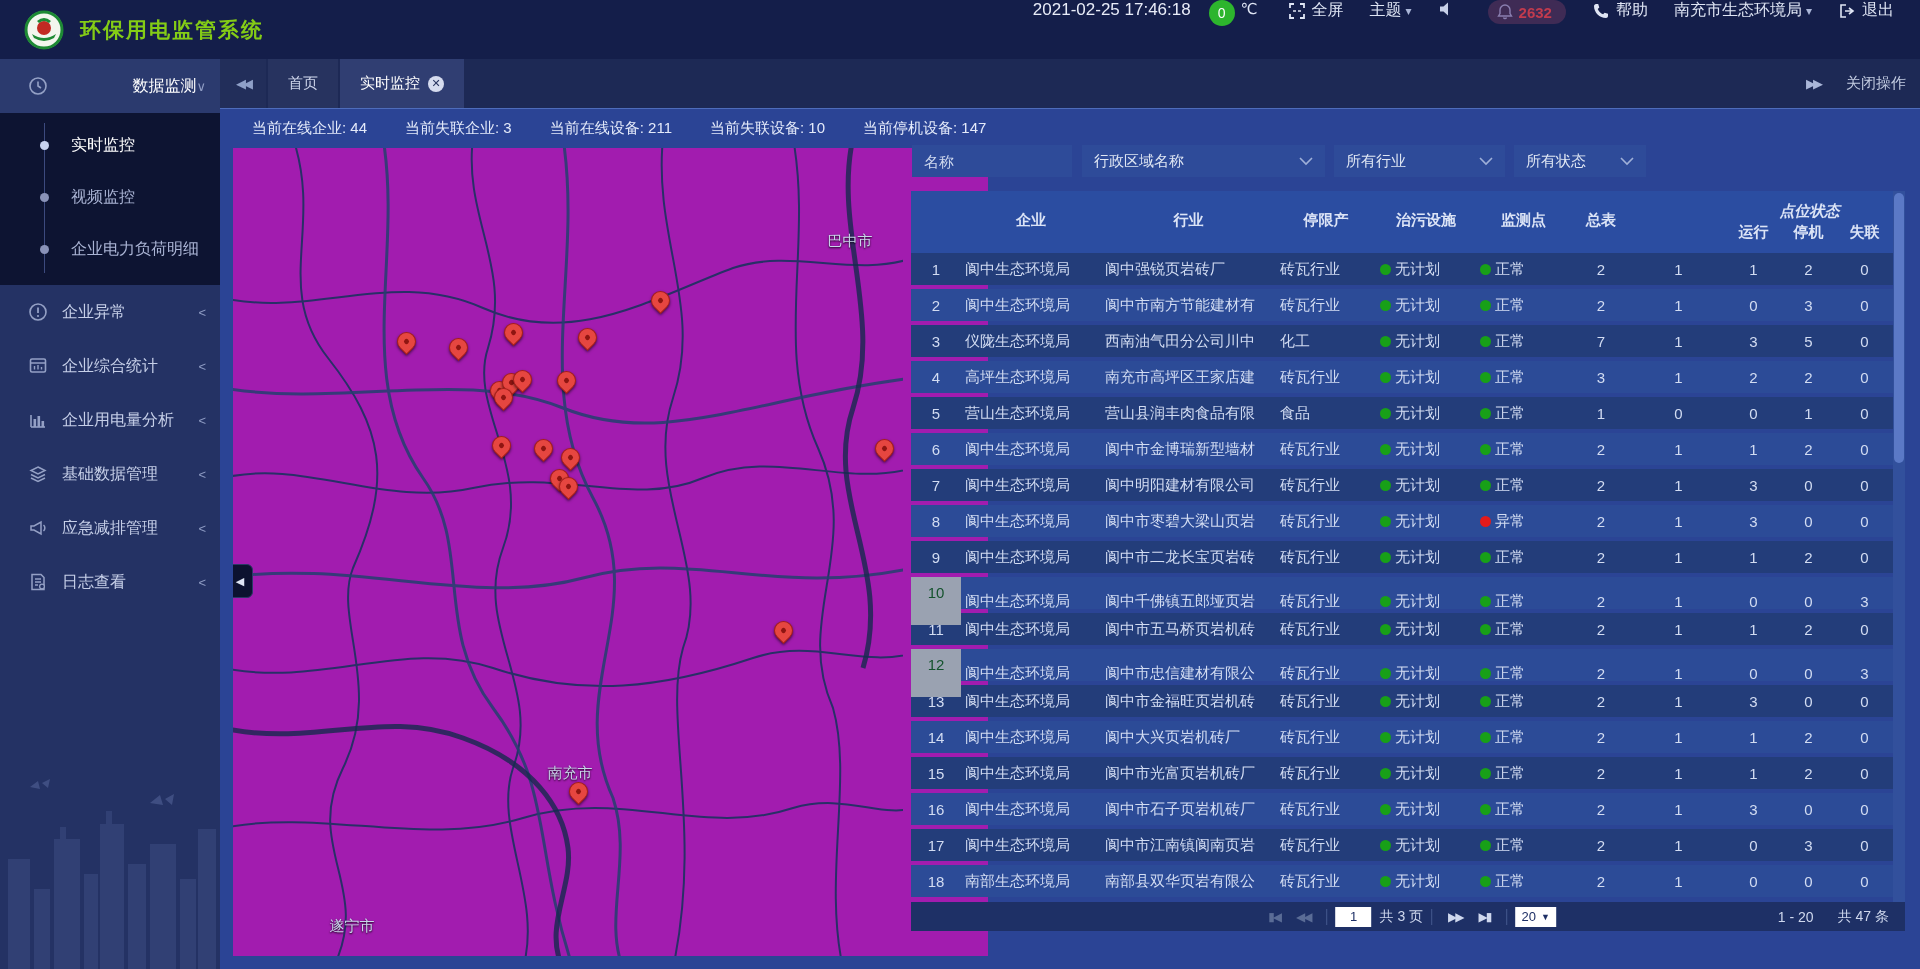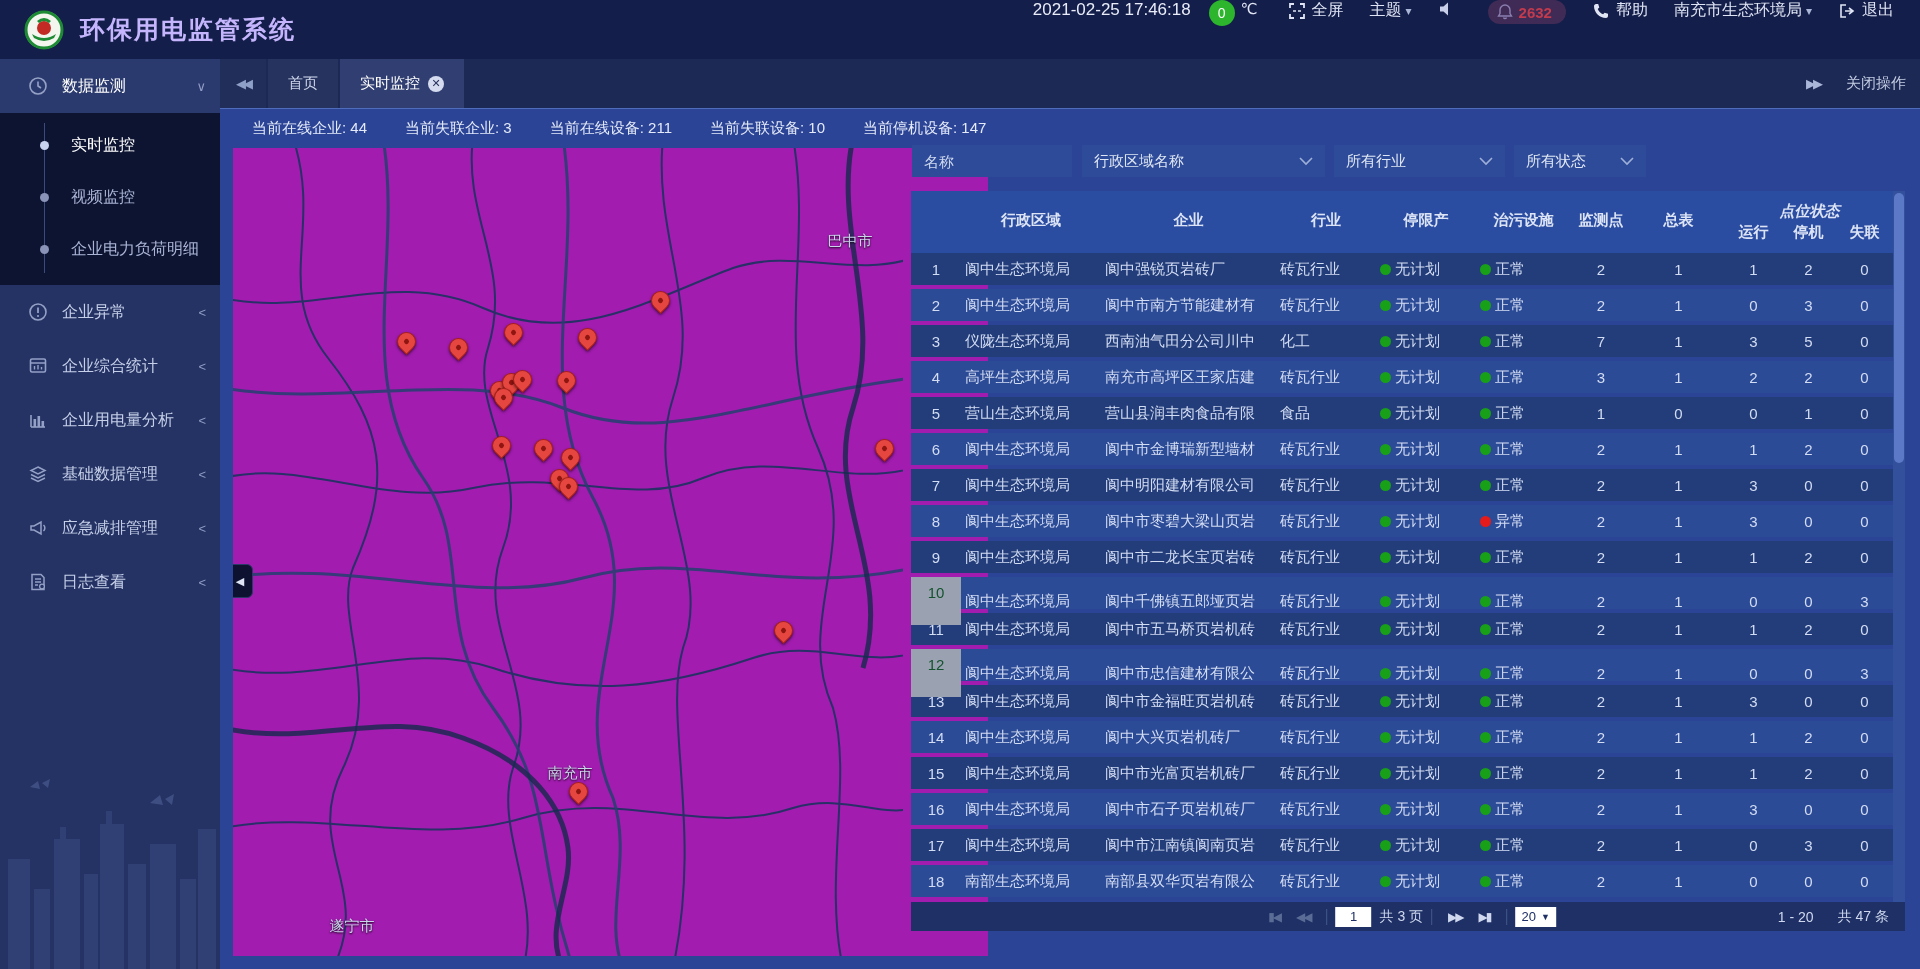--- a/index.html
+++ b/index.html
@@ -2,35 +2,35 @@
 <html><head>
 <meta charset="utf-8">
 <style>
   * { margin:0; padding:0; box-sizing:border-box; }
   html,body { width:1920px; height:969px; overflow:hidden; }
   body { font-family:"Liberation Sans","DejaVu Sans",sans-serif; background:#2b4495; }
 
   
   .topbar { position:absolute; left:0; top:0; width:1920px; height:59px; background:#141e4a; display:flex; align-items:center; z-index:30; }
   .logo { width:40px; height:40px; margin-left:24px; flex:0 0 auto; }
-  .app-title { color:#c4b5fd; font-size:25px; font-weight:bold; margin-left:16px; letter-spacing:2px; }
+  .app-title { color:#84cc16; font-size:21px; font-weight:bold; margin-left:16px; letter-spacing:2px; }
   .tb-right { position:absolute; right:0; top:0; height:59px; display:flex; align-items:flex-start; color:#dfe5f4; font-size:16px; }
   .tb-item { display:flex; align-items:center; margin-right:26px; cursor:pointer; white-space:nowrap; }
   .tb-datetime { font-size:17px; color:#e8ecf8; margin-right:18px; }
   .temp-circle { width:26px; height:26px; border-radius:50%; background:#2db52d; color:#fff; font-size:14px; display:flex; align-items:center; justify-content:center; margin-right:6px; }
   .temp-unit { margin-right:30px; font-size:15px; }
   .tb-ico { width:18px; height:18px; margin-right:6px; }
   .caret { font-size:12px; color:#aab6d8; margin-left:4px; }
   .badge-pill { background:#3f2b55; border-radius:12px; padding:3px 14px 3px 8px; display:flex; align-items:center; margin-right:26px; }
   .badge-num { color:#c23b4e; font-weight:bold; font-size:15px; margin-left:5px; }
 
   
   .sidebar { position:absolute; left:0; top:59px; bottom:0; width:220px; background:#243264; z-index:20; overflow:hidden; }
   .sb-item { height:54px; display:flex; align-items:center; padding:0 14px 0 28px; color:#c6cfe8; font-size:16px; cursor:pointer; position:relative; }
-  .sb-item.parent-active { background:#2b3a6e; color:#ffffff; }
+  .sb-item.parent-active { background:#2b3a6e; color:#ffffff;text-align:right; }
   .sb-item .sb-ico { width:20px; height:20px; margin-right:14px; flex:0 0 auto; opacity:.85; }
   .sb-item .sb-label { flex:1; }
   .sb-item .sb-chev { font-size:13px; color:#8f9cc4; }
   .submenu { background:#0d1432; padding:6px 0 10px 0; }
   .sub-item { height:52px; display:flex; align-items:center; padding-left:40px; color:#aab4d4; font-size:16px; cursor:pointer; position:relative; }
   .sub-item .dot { width:9px; height:9px; border-radius:50%; background:#8a93b8; margin-right:22px; position:relative; z-index:2; }
   .sub-item.active { color:#ffffff; }
   .sub-item.active .dot { background:#c7d2ef; }
   .sub-line { position:absolute; left:44px; top:10px; bottom:12px; width:1px; background:#3c4a7e; }
   .submenu-wrap { position:relative; }
@@ -374,21 +374,20 @@
           <span>所有状态</span>
           <svg class="chev-svg" viewBox="0 0 14 9">
               <polyline points="1,1 7,7 13,1" fill="none" stroke="#9fb0d8" stroke-width="1.6"></polyline>
             </svg>
         </div>
       </div>
 
       <div class="tablewrap">
         <div class="thead" id="thead">
             <div class="th"></div>
-            <div class="th">行政区域</div>
             <div class="th">企业</div>
             <div class="th">行业</div>
             <div class="th">停限产</div>
             <div class="th">治污设施</div>
             <div class="th">监测点</div>
             <div class="th">总表</div>
             <div class="th-group">点位状态</div>
             <div class="th-sub" style="grid-column: 9;">运行</div>
             <div class="th-sub" style="grid-column: 10;">停机</div>
             <div class="th-sub" style="grid-column: 11;">失联</div>

